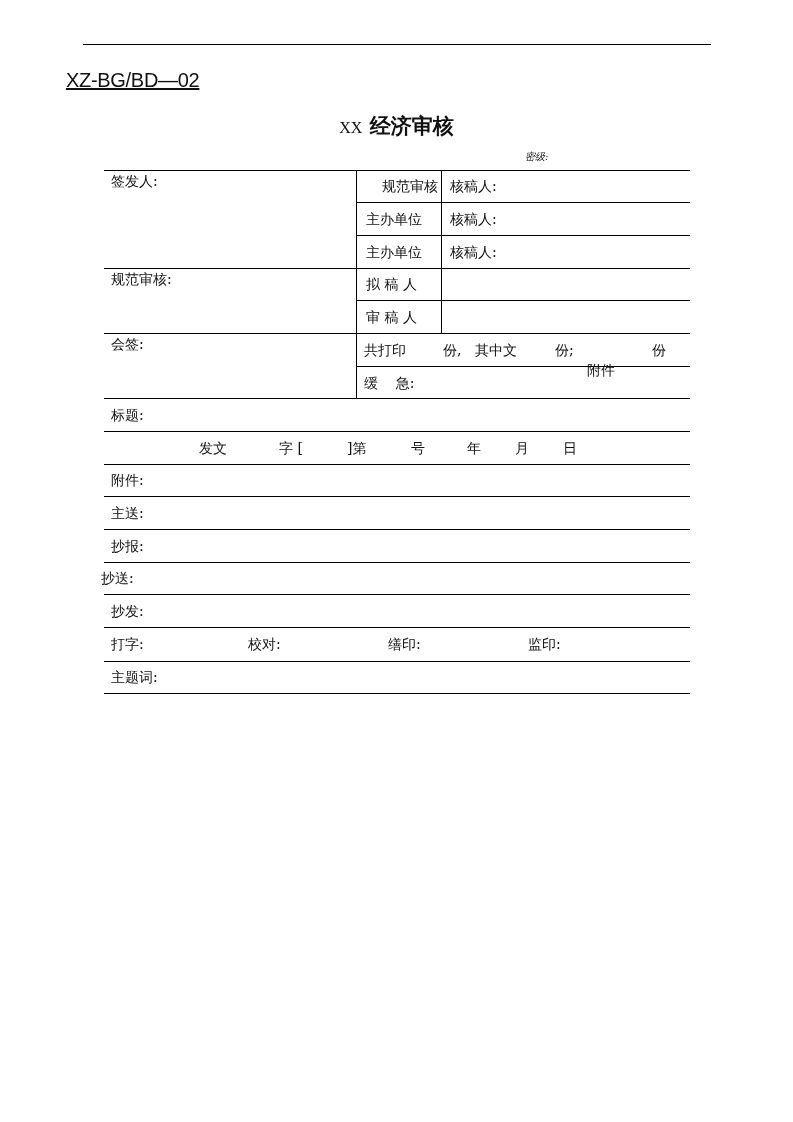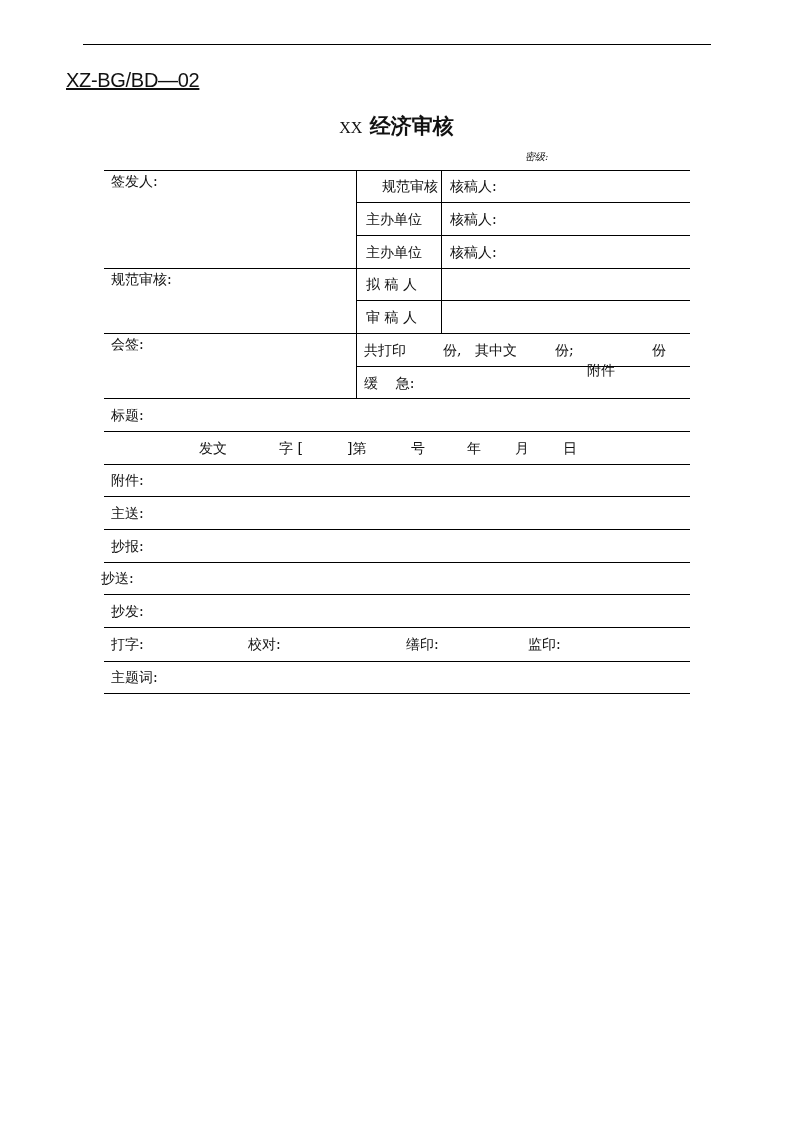--- a/index.html
+++ b/index.html
@@ -82,16 +82,16 @@
 <div class="lbl" style="left:563px;top:440px">日</div>
 
 <div class="lbl" style="left:111px;top:472px">附件:</div>
 <div class="lbl" style="left:111px;top:505px">主送:</div>
 <div class="lbl" style="left:111px;top:538px">抄报:</div>
 <div class="lbl" style="left:101px;top:570px">抄送:</div>
 <div class="lbl" style="left:111px;top:603px">抄发:</div>
 
 <div class="lbl" style="left:111px;top:636px">打字:</div>
 <div class="lbl" style="left:248px;top:636px">校对:</div>
-<div class="lbl" style="left:406px;top:636px">缮印:</div>
+<div class="lbl" style="left:388px;top:636px">缮印:</div>
 <div class="lbl" style="left:528px;top:636px">监印:</div>
 
 <div class="lbl" style="left:111px;top:669px">主题词:</div>
 
 </body></html>

